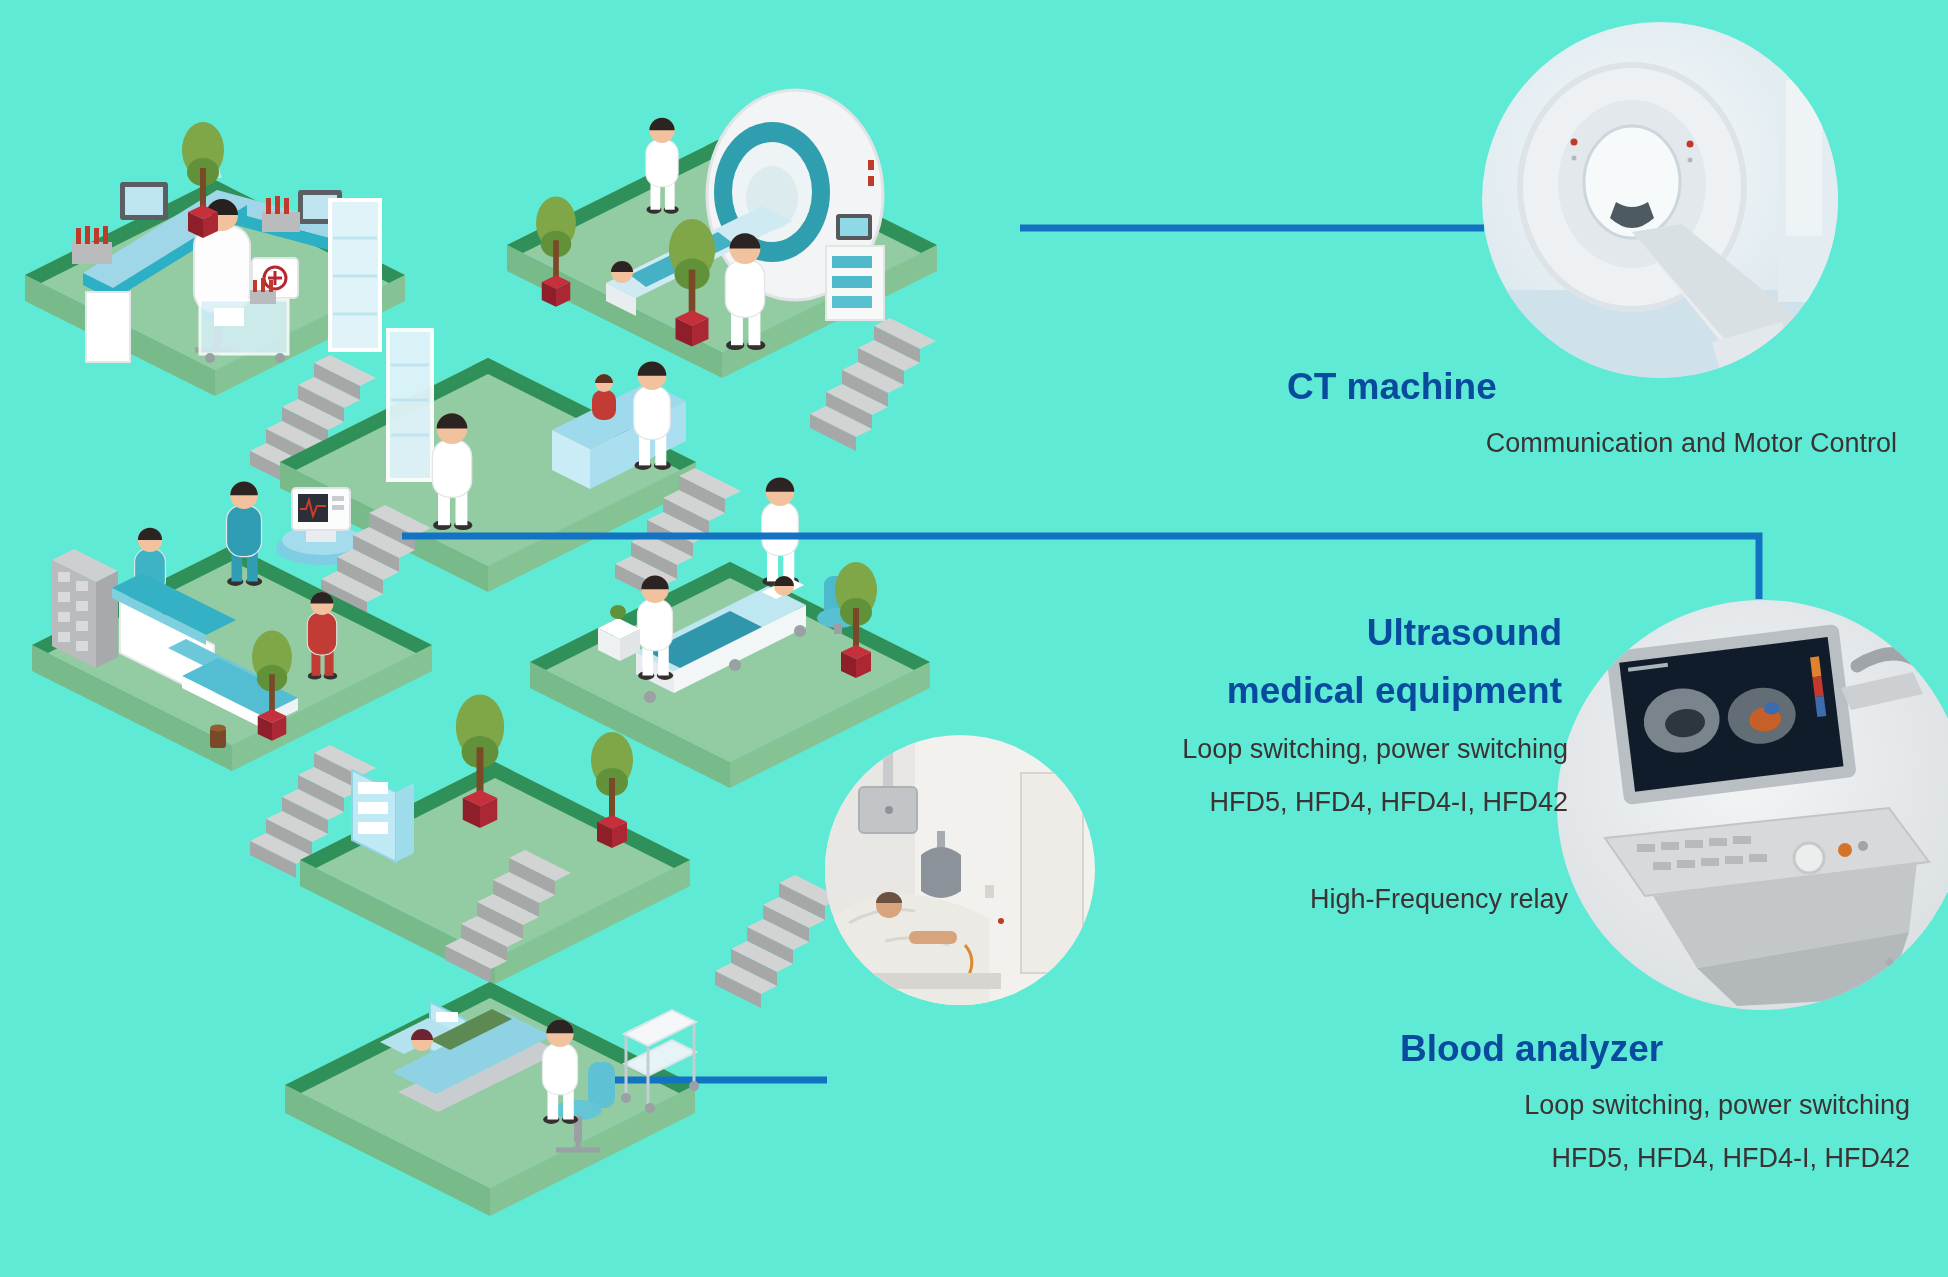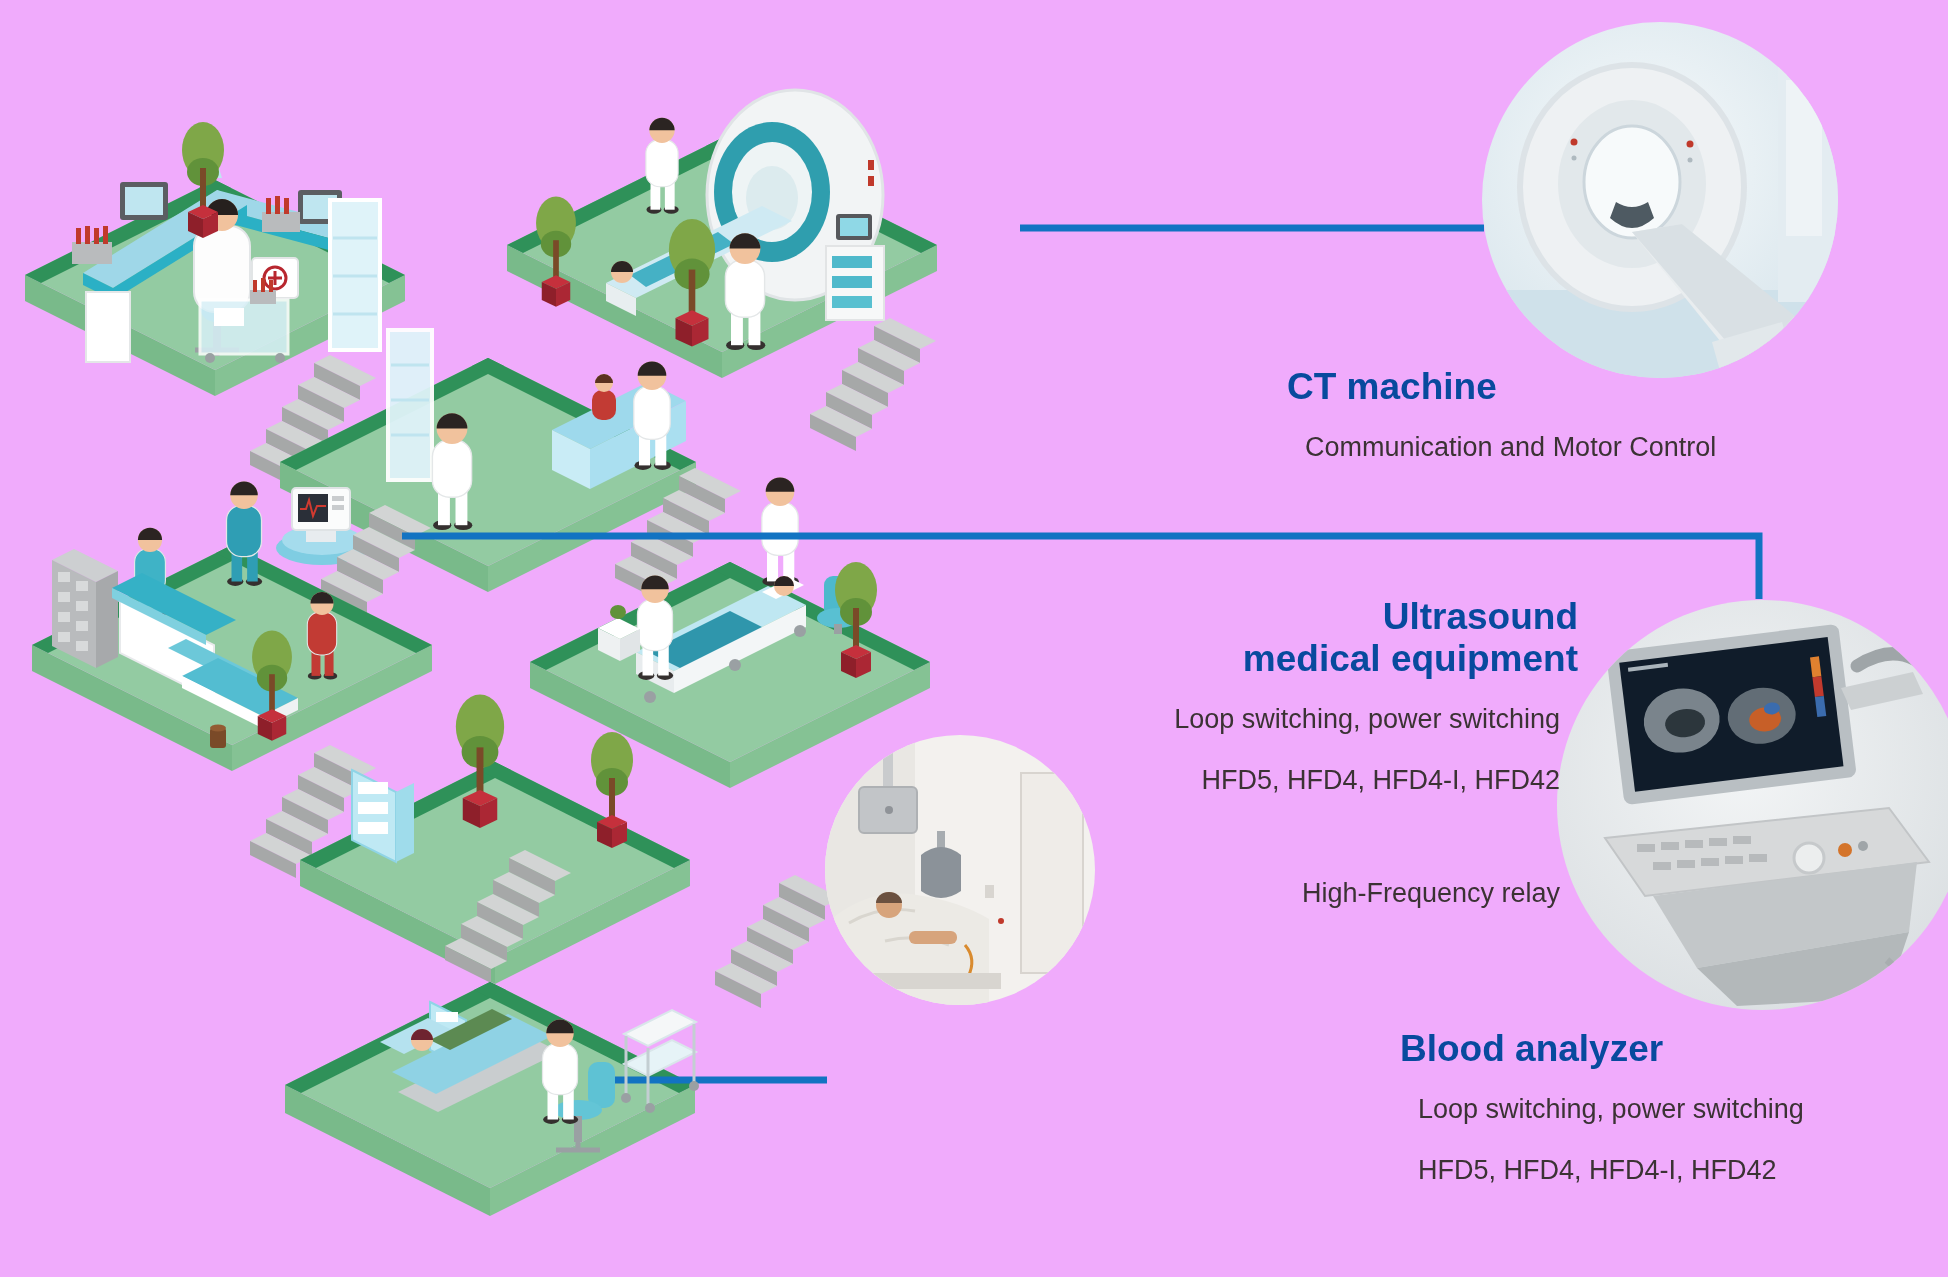--- a/index.html
+++ b/index.html
@@ -1,30 +1,30 @@
 <!DOCTYPE html>
 <html><head>
 <meta charset="utf-8">
 <style>
   html,body{margin:0;padding:0;}
   body{width:1948px;height:1277px;overflow:hidden;background:#ffffff;
        font-family:"Liberation Sans", sans-serif;}
-  #stage{position:relative;width:1948px;height:1277px;background:#f0abfc;}
+  #stage{position:relative;width:1948px;height:1277px;background:#5eead4;}
   #scene-svg{position:absolute;left:0;top:0;}
   .photo{position:absolute;border-radius:50%;overflow:hidden;}
   .photo svg{display:block;}
   .photo-ct{left:1482px;top:22px;width:356px;height:356px;}
   .photo-us{left:1557px;top:600px;width:410px;height:410px;}
   .photo-blood{left:825px;top:735px;width:270px;height:270px;}
   .callout{position:absolute;}
   .callout h2{margin:0 0 14px 0;font-size:37px;font-weight:bold;color:#084a9e;line-height:42px;}
-  .callout p{margin:18px;font-size:27px;color:#3b3234;line-height:43px;}
+  .callout p{margin:10px;font-size:27px;color:#3b3234;line-height:43px;text-align:right;}
   .callout-ct{left:1287px;top:366px;width:620px;text-align:left;}
   .callout-us{right:370px;top:596px;width:620px;text-align:right;}
-  .callout-us h2{margin:0;}
+  .callout-us h2{margin:16px;}
   .callout-us .body{margin-top:16px;}
   .callout-us .gap{height:34px;}
   .callout-blood{left:1400px;top:1028px;width:520px;text-align:left;}
 </style>
 </head>
 <body>
 
 <div id="stage">
 
 <svg id="scene-svg" width="1948" height="1277" viewBox="0 0 1948 1277">

